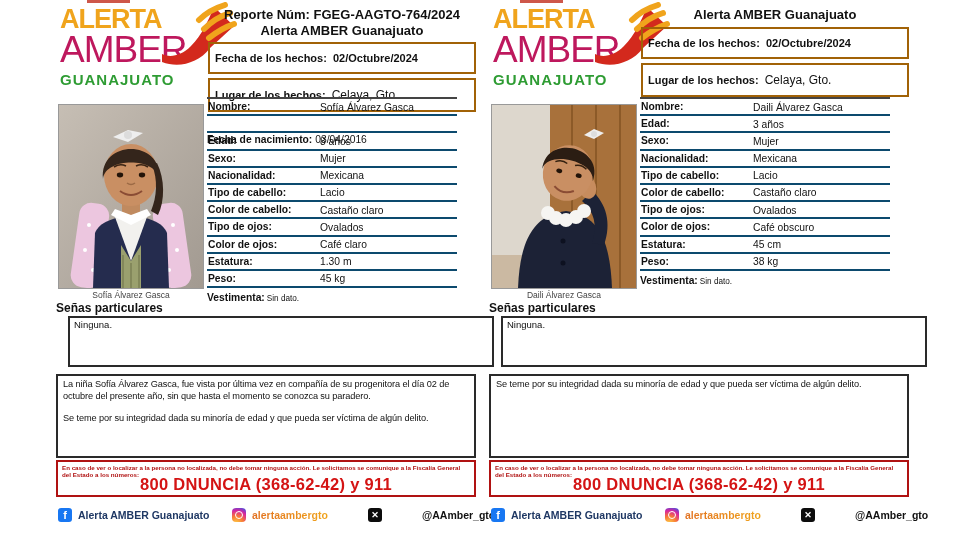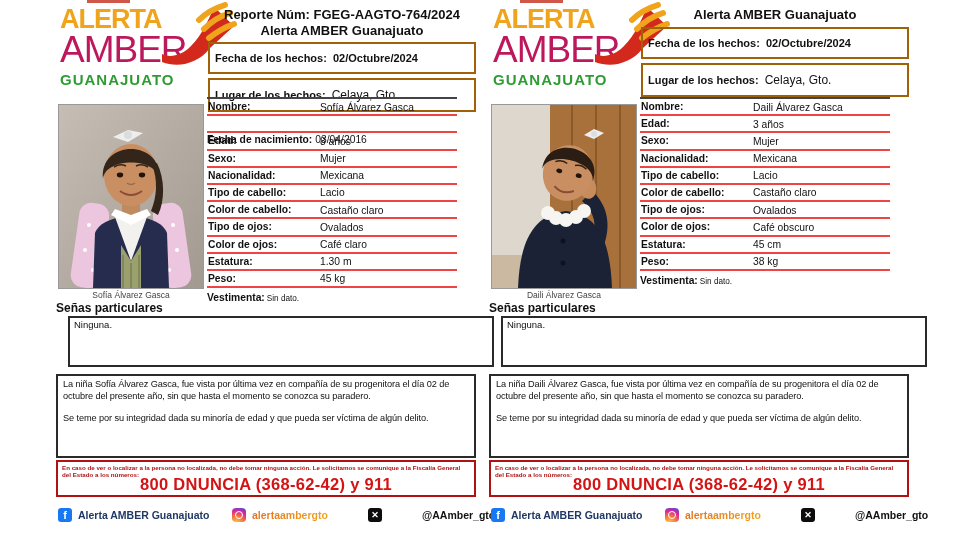--- a/index.html
+++ b/index.html
@@ -26,21 +26,21 @@
   .ib-val{font-weight:bold;margin-left:3px;}
   .ib-val.normal{font-weight:normal;font-size:12px;}
 
   
   .photo{position:absolute;left:34px;top:104px;width:144px;height:183px;border:1px solid #999;}
   .photo svg{display:block;}
   .caption{position:absolute;left:34px;top:290px;width:146px;text-align:center;font-size:8.5px;color:#444;}
 
   
   .dtable{position:absolute;left:183px;top:97px;width:250px;border-top:2px solid #444;font-size:10.3px;}
-  .trow{position:relative;height:15.2px;border-bottom:2px solid #ef4444;}
+  .trow{position:relative;height:15.2px;border-bottom:2px solid #0c4a6e;}
   .trow .lab{position:absolute;left:1px;top:2px;font-weight:bold;}
   .trow .val{position:absolute;left:113px;top:2.5px;}
   .trow.fn .lab{position:static;display:inline-block;padding-top:18px;}
   .trow.fn .val{position:static;display:inline-block;margin-left:3px;padding-top:2px;}
   .vrow{padding-top:4px;}
   .vrow .lab{font-weight:bold;}
   .vrow .vval{font-size:8.2px;margin-left:2px;}
 
   
   .senas-title{position:absolute;left:32px;top:301px;font-size:12px;font-weight:bold;text-align:right;}
@@ -338,21 +338,20 @@
 
     <div class="senas-title">Señas particulares</div>
     <div class="senas-box">
       <span>Ninguna.</span>
     </div>
     <div class="footnote">
       
     </div>
 
     <div class="narrative">
-      <p>La niña Daili Álvarez Gasca, fue vista por última vez en compañía de su progenitora el día 02 de octubre del presente año, sin que hasta el momento se conozca su paradero.</p>
       <p>Se teme por su integridad dada su minoría de edad y que pueda ser víctima de algún delito.</p>
     </div>
 
     <div class="alert-box">
       <div class="alert-notice">En caso de ver o localizar a la persona no localizada, no debe tomar ninguna acción. Le solicitamos se comunique a la Fiscalía General del Estado a los números:</div>
       <div class="alert-phone">800 DNUNCIA (368-62-42) y 911</div>
     </div>
 
     <div class="footer">
       <div class="soc soc-fb">

